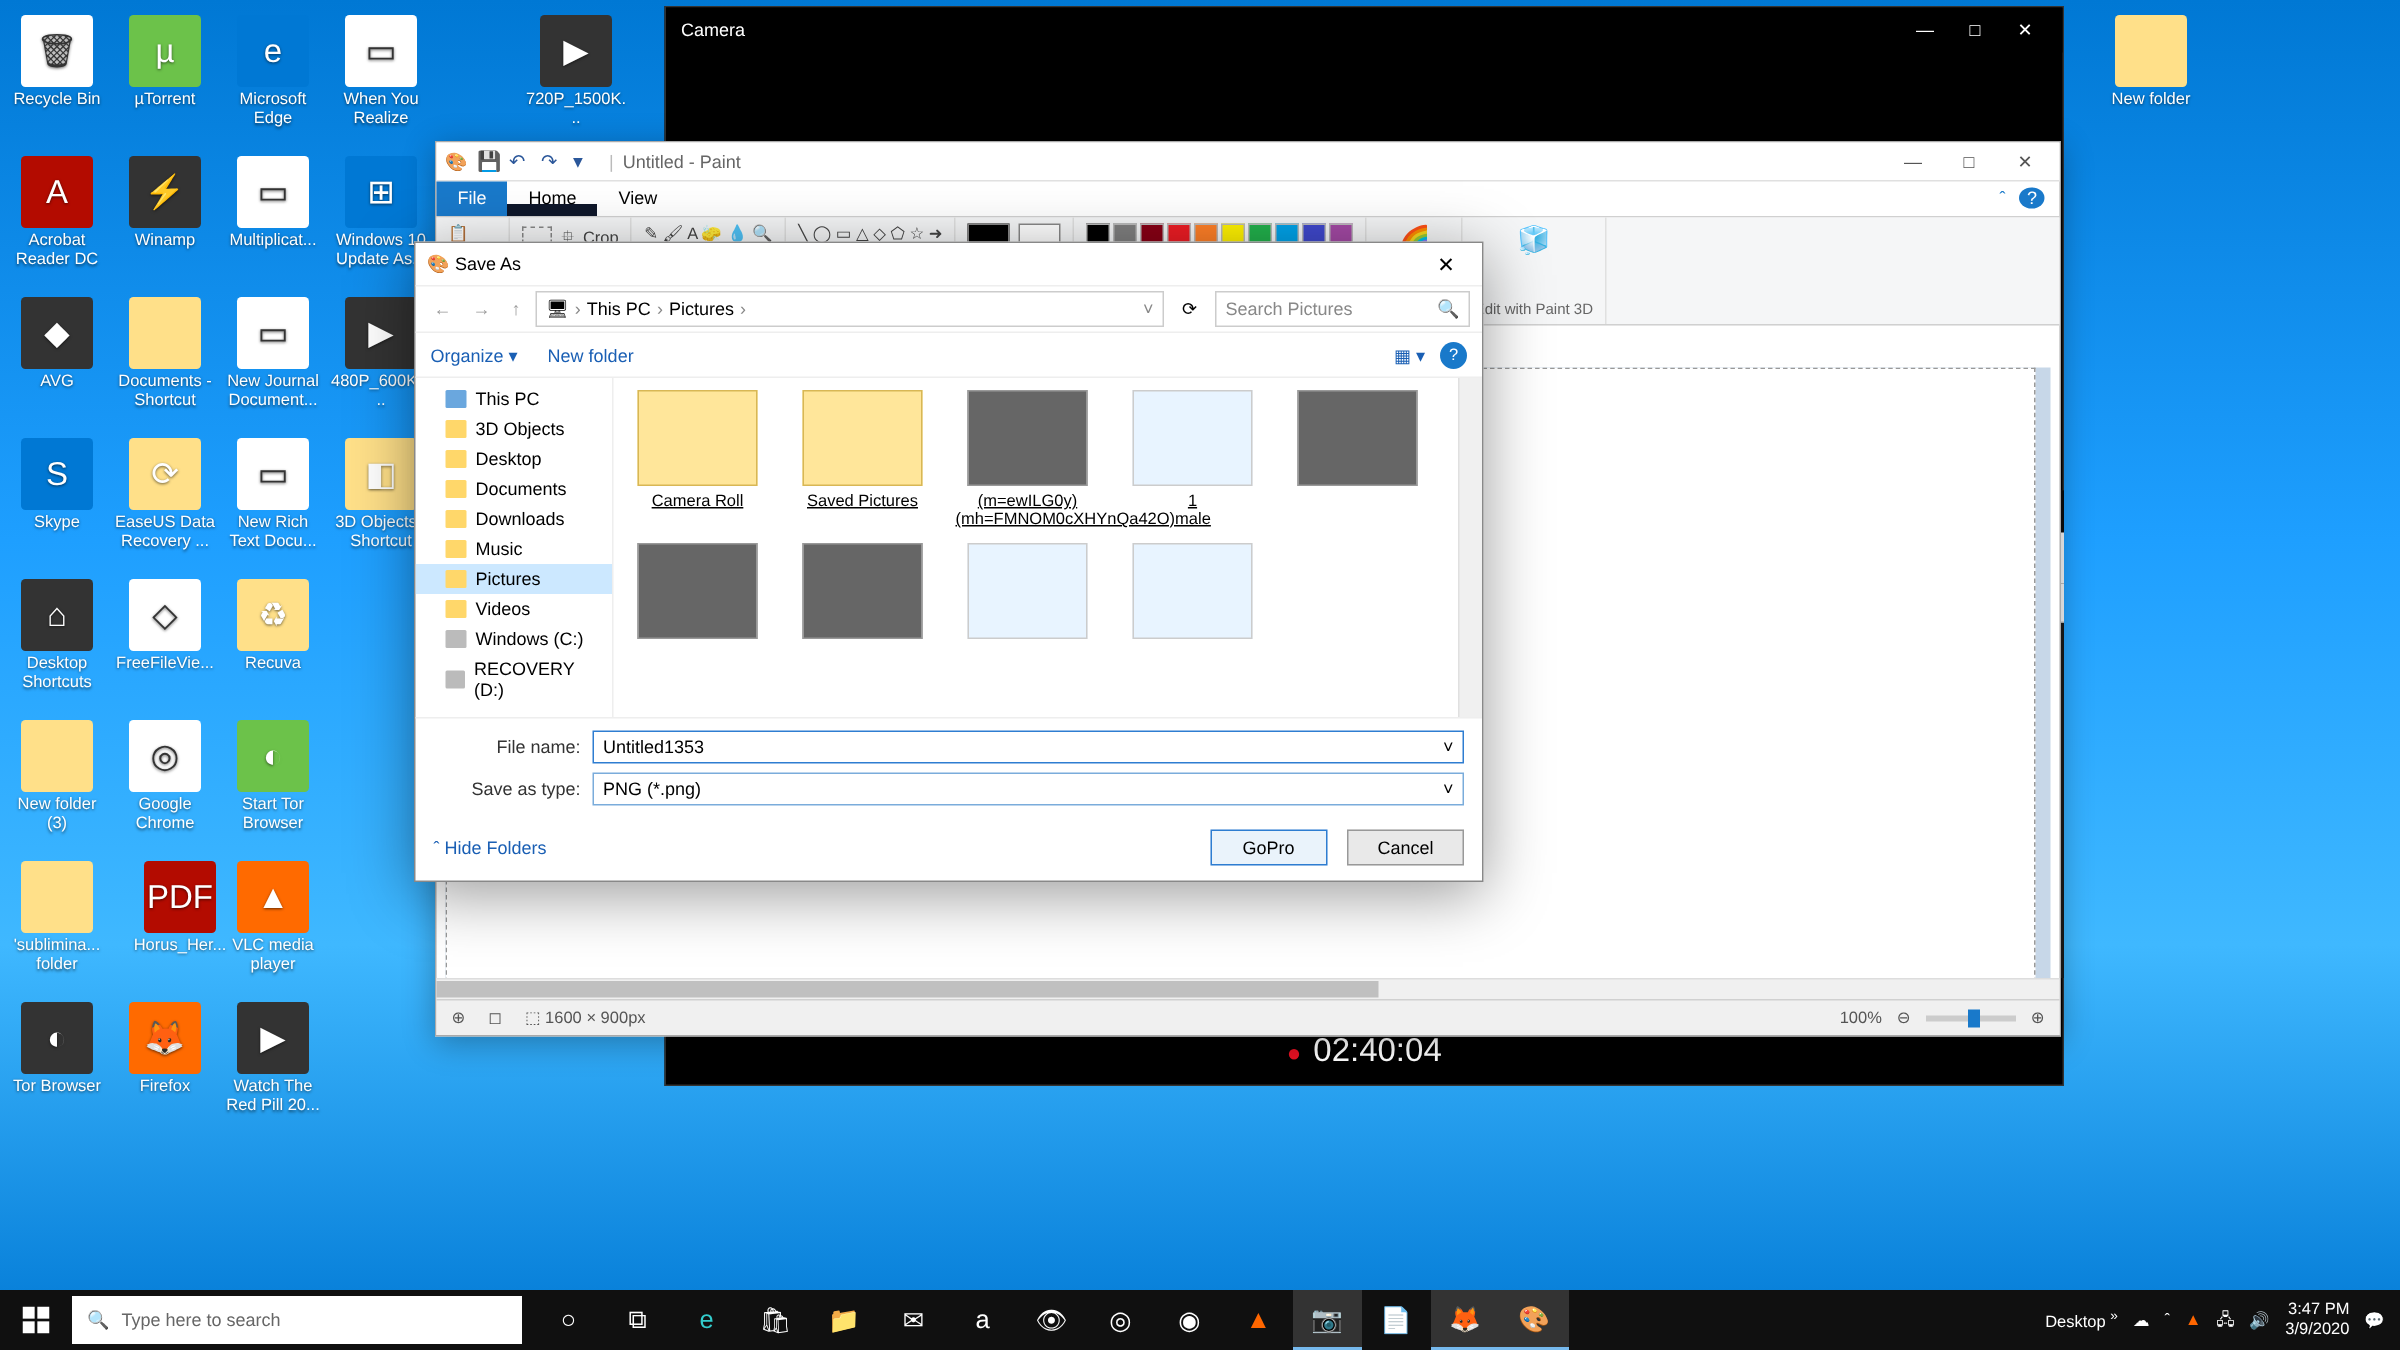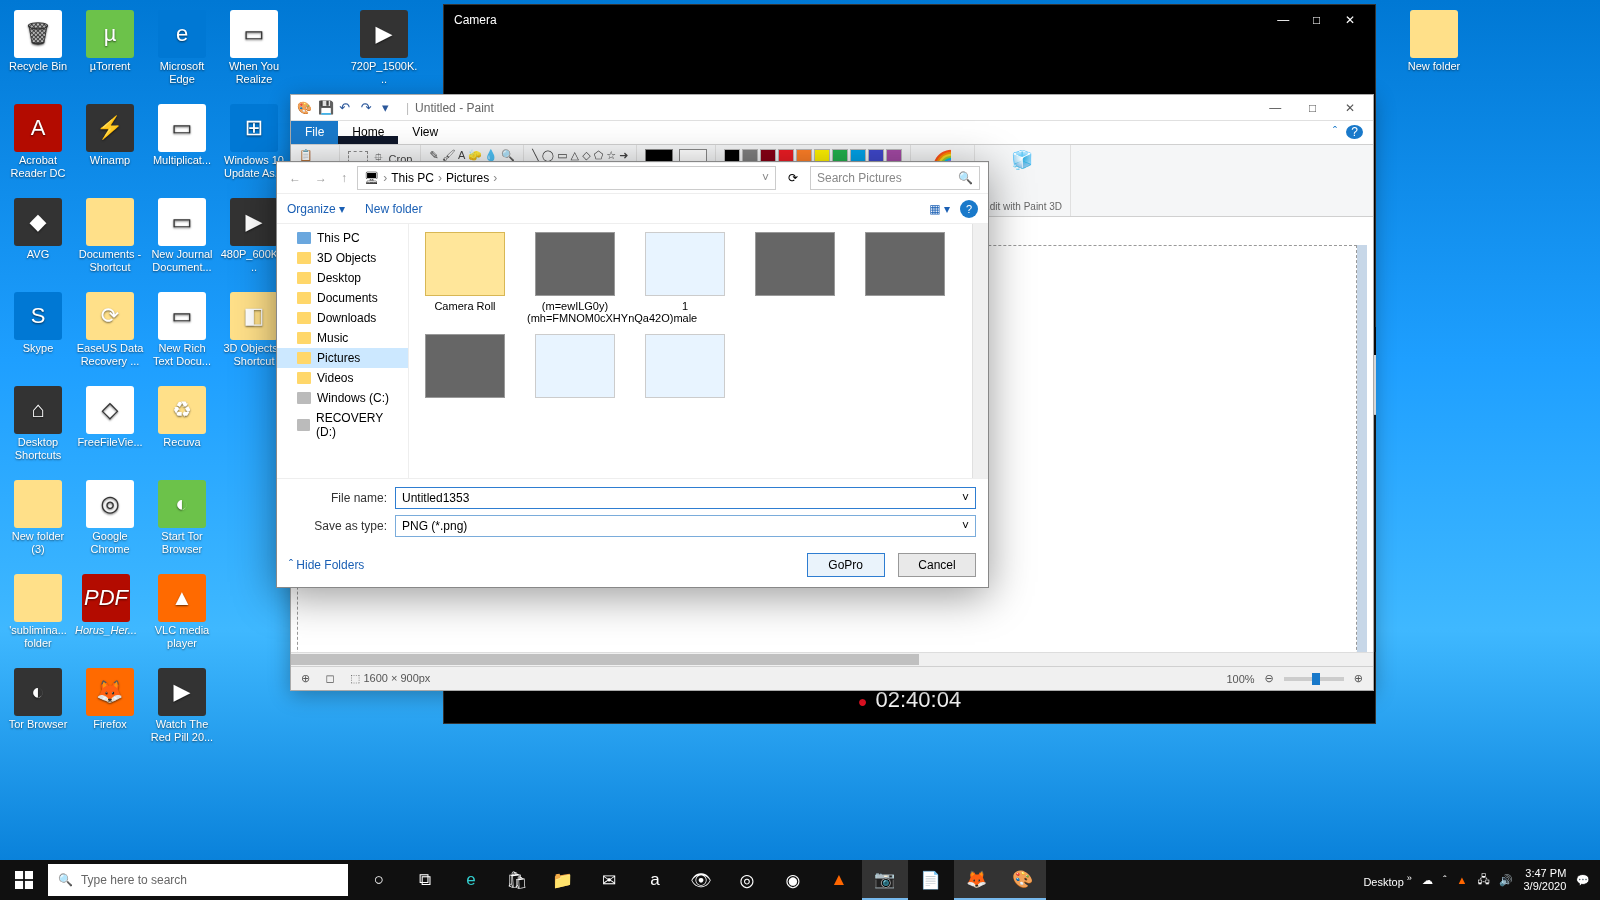--- a/index.html
+++ b/index.html
@@ -81,21 +81,21 @@
 .sa-tools .help { width:18px; height:18px; border-radius:50%; background:#1979ca; color:#fff; text-align:center; line-height:18px; font-size:11px; }
 .sa-body { flex:1; display:flex; overflow:hidden; }
 .sa-tree { width:132px; border-right:1px solid #eee; font-size:12px; overflow-y:auto; padding:4px 0; }
 .sa-tree .node { padding:3px 8px 3px 20px; cursor:pointer; display:flex; align-items:center; gap:6px; }
 .sa-tree .node.sel { background:#cce8ff; }
 .sa-tree .node .ic { width:14px; height:12px; background:#ffd76a; border-radius:1px; display:inline-block; }
 .sa-tree .node .ic.pc { background:#6aa7de; }
 .sa-tree .node .ic.dr { background:#bbb; }
 .sa-files { flex:1; overflow:auto; padding:8px; position:relative; }
 .file-grid { display:flex; flex-wrap:wrap; gap:10px 14px; }
-.fitem { width:96px; text-align:center; font-size:11px; cursor:pointer; }
+.fitem { width:96px; text-align:center; font-size:11px; cursor:pointer;text-decoration:underline; }
 .fitem .fthumb { width:80px; height:64px; margin:0 auto 4px; background:#ffe69a; border:1px solid #d8b755; position:relative; }
 .fitem .fthumb.img { background:#666; border:1px solid #999; }
 .fitem .fthumb.img2 { background:#e8f4ff; border:1px solid #ccc; }
 .sa-scroll { width:16px; background:#f0f0f0; border-left:1px solid #e0e0e0; }
 .sa-fields { border-top:1px solid #eee; padding:8px 12px 4px; font-size:12px; }
 .sa-row { display:flex; align-items:center; margin-bottom:6px; }
 .sa-row label { width:98px; text-align:right; margin-right:8px; color:#333; }
 .sa-row .combo { flex:1; height:22px; border:1px solid #7aacdb; background:#fff; padding:0 6px; display:flex; align-items:center; justify-content:space-between; font-size:12px; }
 .sa-row .combo.fn { border-color:#2e7dd1; }
 .sa-bottom { display:flex; align-items:center; justify-content:space-between; padding:6px 12px 10px; font-size:12px; }
@@ -171,21 +171,21 @@
       <span>EaseUS Data Recovery ...</span>
     </div>
     <div class="dicon" style="left: 76px; top: 386px;">
       <div class="ibox white">◇</div>
       <span>FreeFileVie...</span>
     </div>
     <div class="dicon" style="left: 76px; top: 480px;">
       <div class="ibox white">◎</div>
       <span>Google Chrome</span>
     </div>
-    <div class="dicon" style="left: 72px; top: 574px; font-style: italic;">
+    <div class="dicon" style="left: 86px; top: 574px;">
       <div class="ibox red">PDF</div>
       <span>Horus_Her...</span>
     </div>
     <div class="dicon" style="left: 76px; top: 668px;">
       <div class="ibox orange">🦊</div>
       <span>Firefox</span>
     </div>
     <div class="dicon" style="left: 148px; top: 10px;">
       <div class="ibox edge">e</div>
       <span>Microsoft Edge</span>
@@ -404,20 +404,24 @@
       <span>⊖</span>
       <span class="zoom-slider">
           <span class="knob"></span>
         </span>
       <span>⊕</span>
     </div>
   </div>
 </div>
 
 <div class="saveas">
+  <div class="sa-title">
+    <span>🎨 <span>Save As</span></span>
+    <span class="x">✕</span>
+  </div>
   <div class="sa-nav">
     <span class="arrow">←</span>
     <span class="arrow">→</span>
     <span class="arrow">↑</span>
     <div class="crumbs">
       <span>🖥</span>
         <span class="sep">›</span>
       <span>This PC</span>
         <span class="sep">›</span>
       <span>Pictures</span>
@@ -451,20 +455,24 @@
         <div class="node sel"><span class="ic "></span>Pictures</div>
         <div class="node"><span class="ic "></span>Videos</div>
         <div class="node"><span class="ic dr"></span>Windows (C:)</div>
         <div class="node"><span class="ic dr"></span>RECOVERY (D:)</div>
       </div>
     <div class="sa-files">
       <div class="file-grid" id="file-grid">
           <div class="fitem">
             <div class="fthumb "></div>
             <div>Camera Roll</div>
+          </div>
+          <div class="fitem">
+            <div class="fthumb "></div>
+            <div>Saved Pictures</div>
           </div>
           <div class="fitem">
             <div class="fthumb img"></div>
             <div>(m=ewILG0y)(mh=FMNOM0cXHYnQa42O)male</div>
           </div>
           <div class="fitem">
             <div class="fthumb img2"></div>
             <div>1</div>
           </div>
           <div class="fitem">

